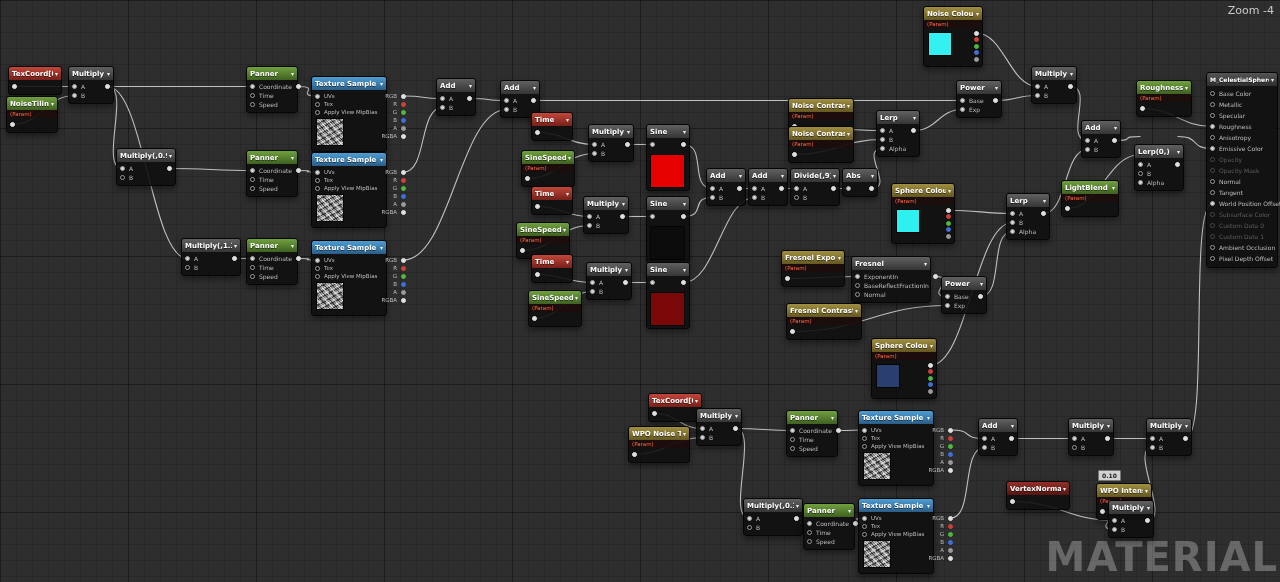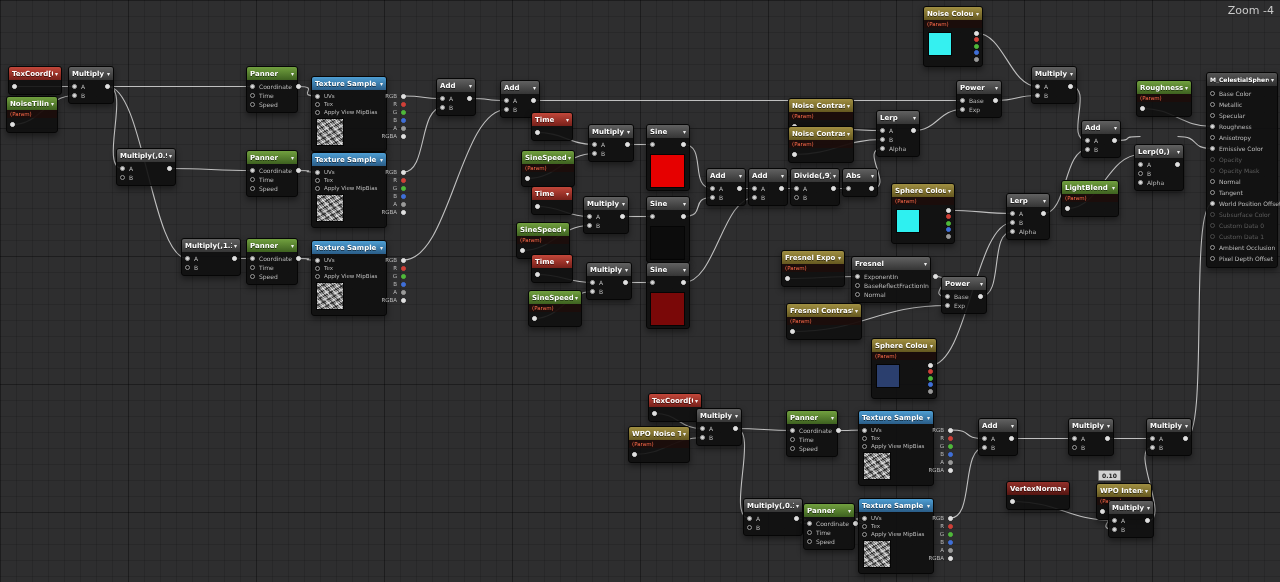--- a/index.html
+++ b/index.html
@@ -1572,13 +1572,14 @@
           </div>
           <div class="col cout">
             <div class="row out">
               <span class="pin on" style="border-color: rgb(224, 224, 224); background: rgb(224, 224, 224);"></span>
             </div>
           </div>
         </div>
       </div>
     </div>
   <div id="zoom">Zoom -4</div>
+  <div id="watermark">MATERIAL</div>
 </div>
 
 </body></html>

